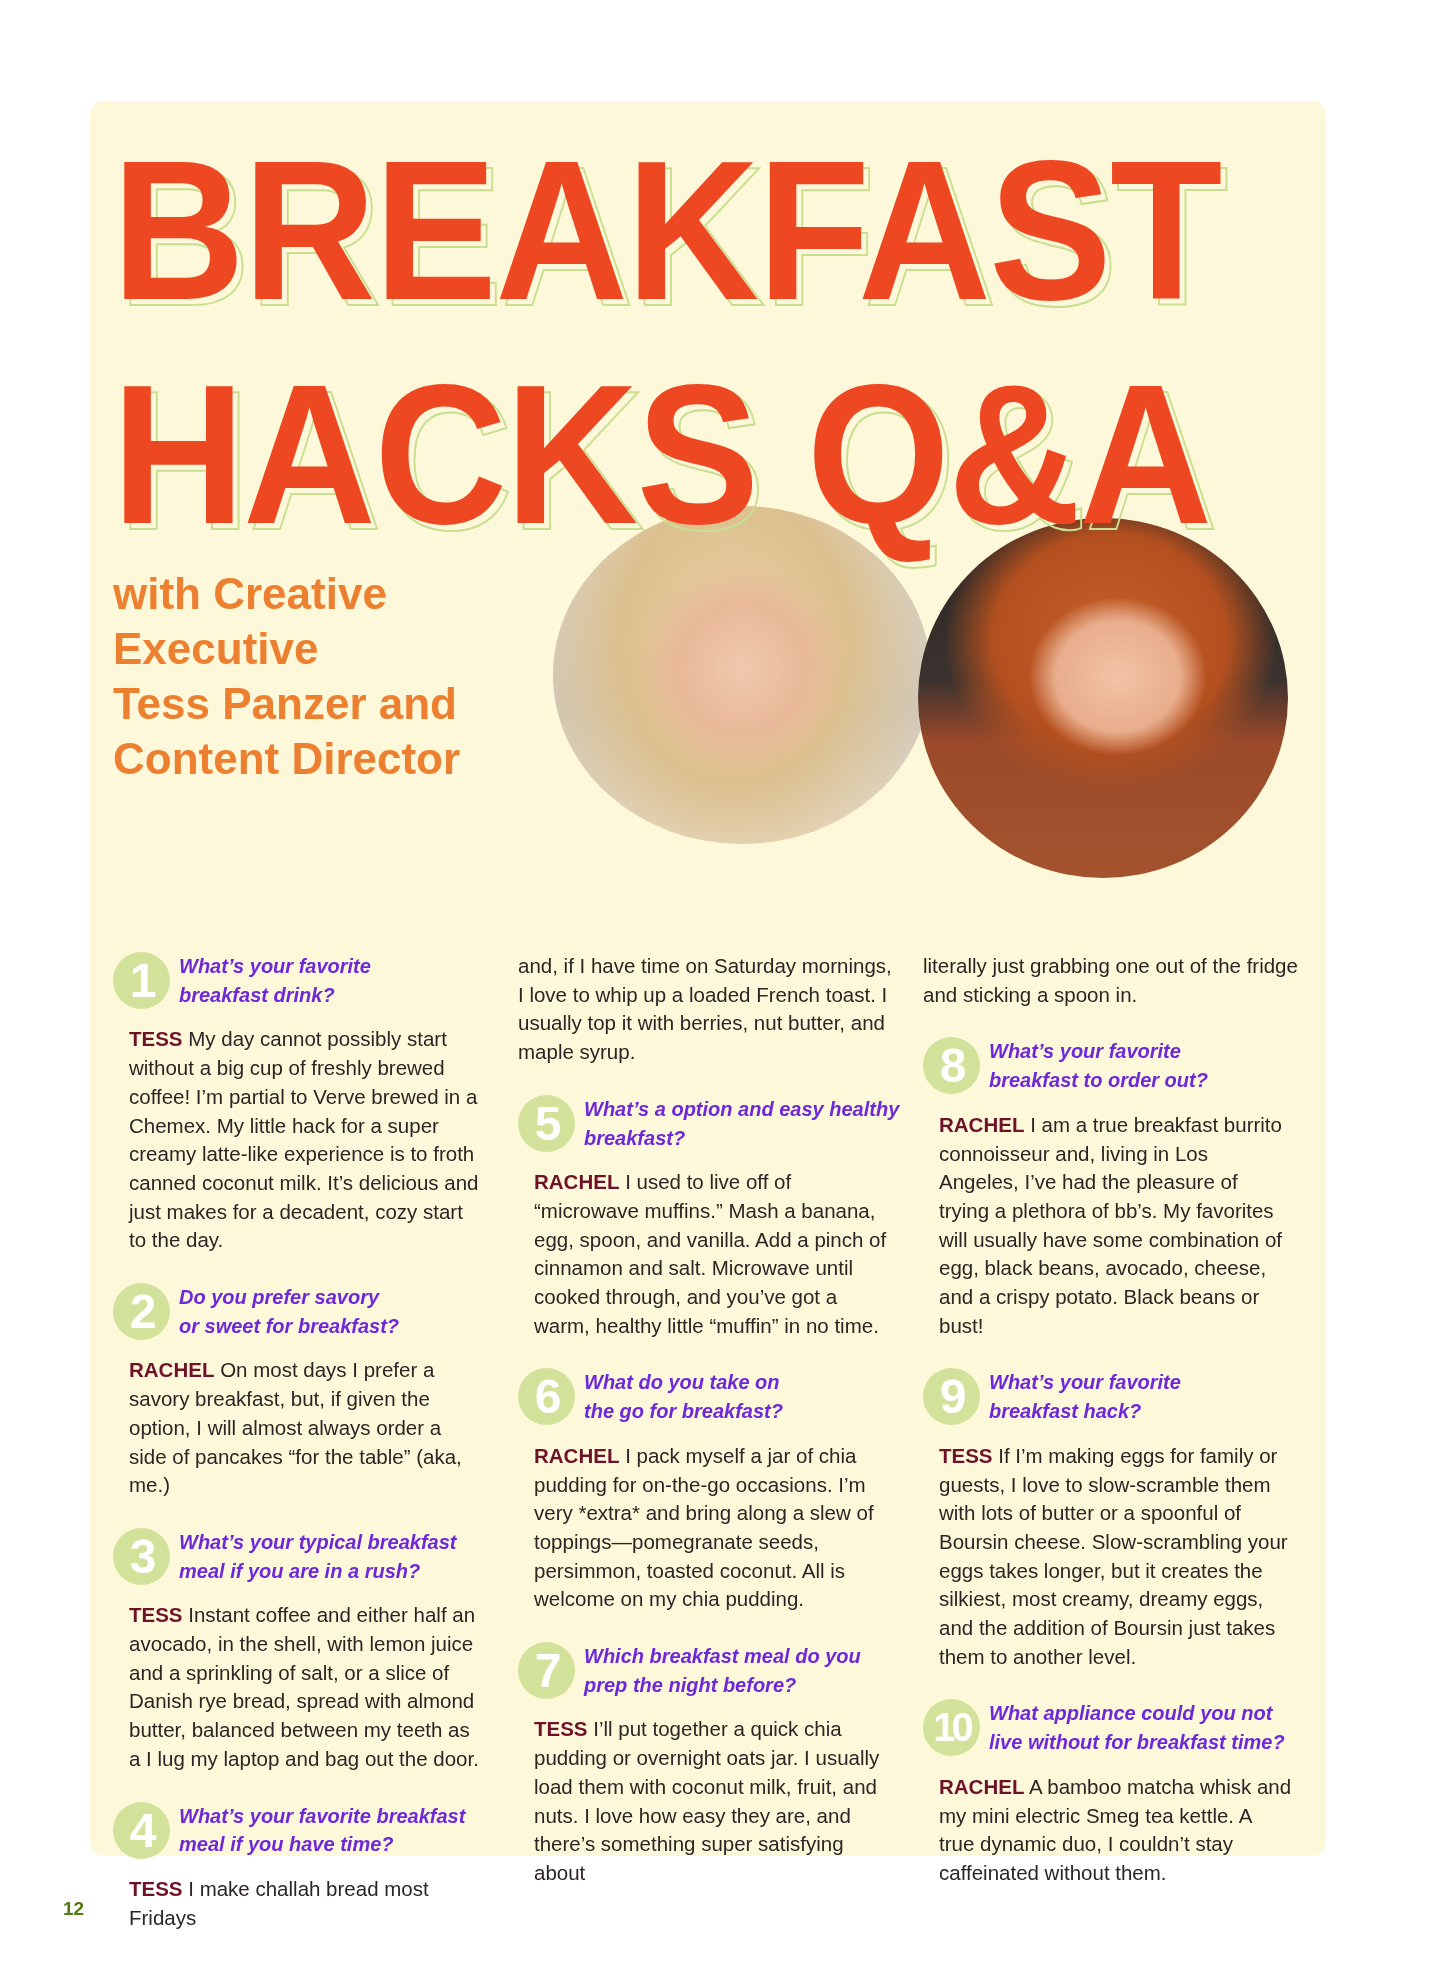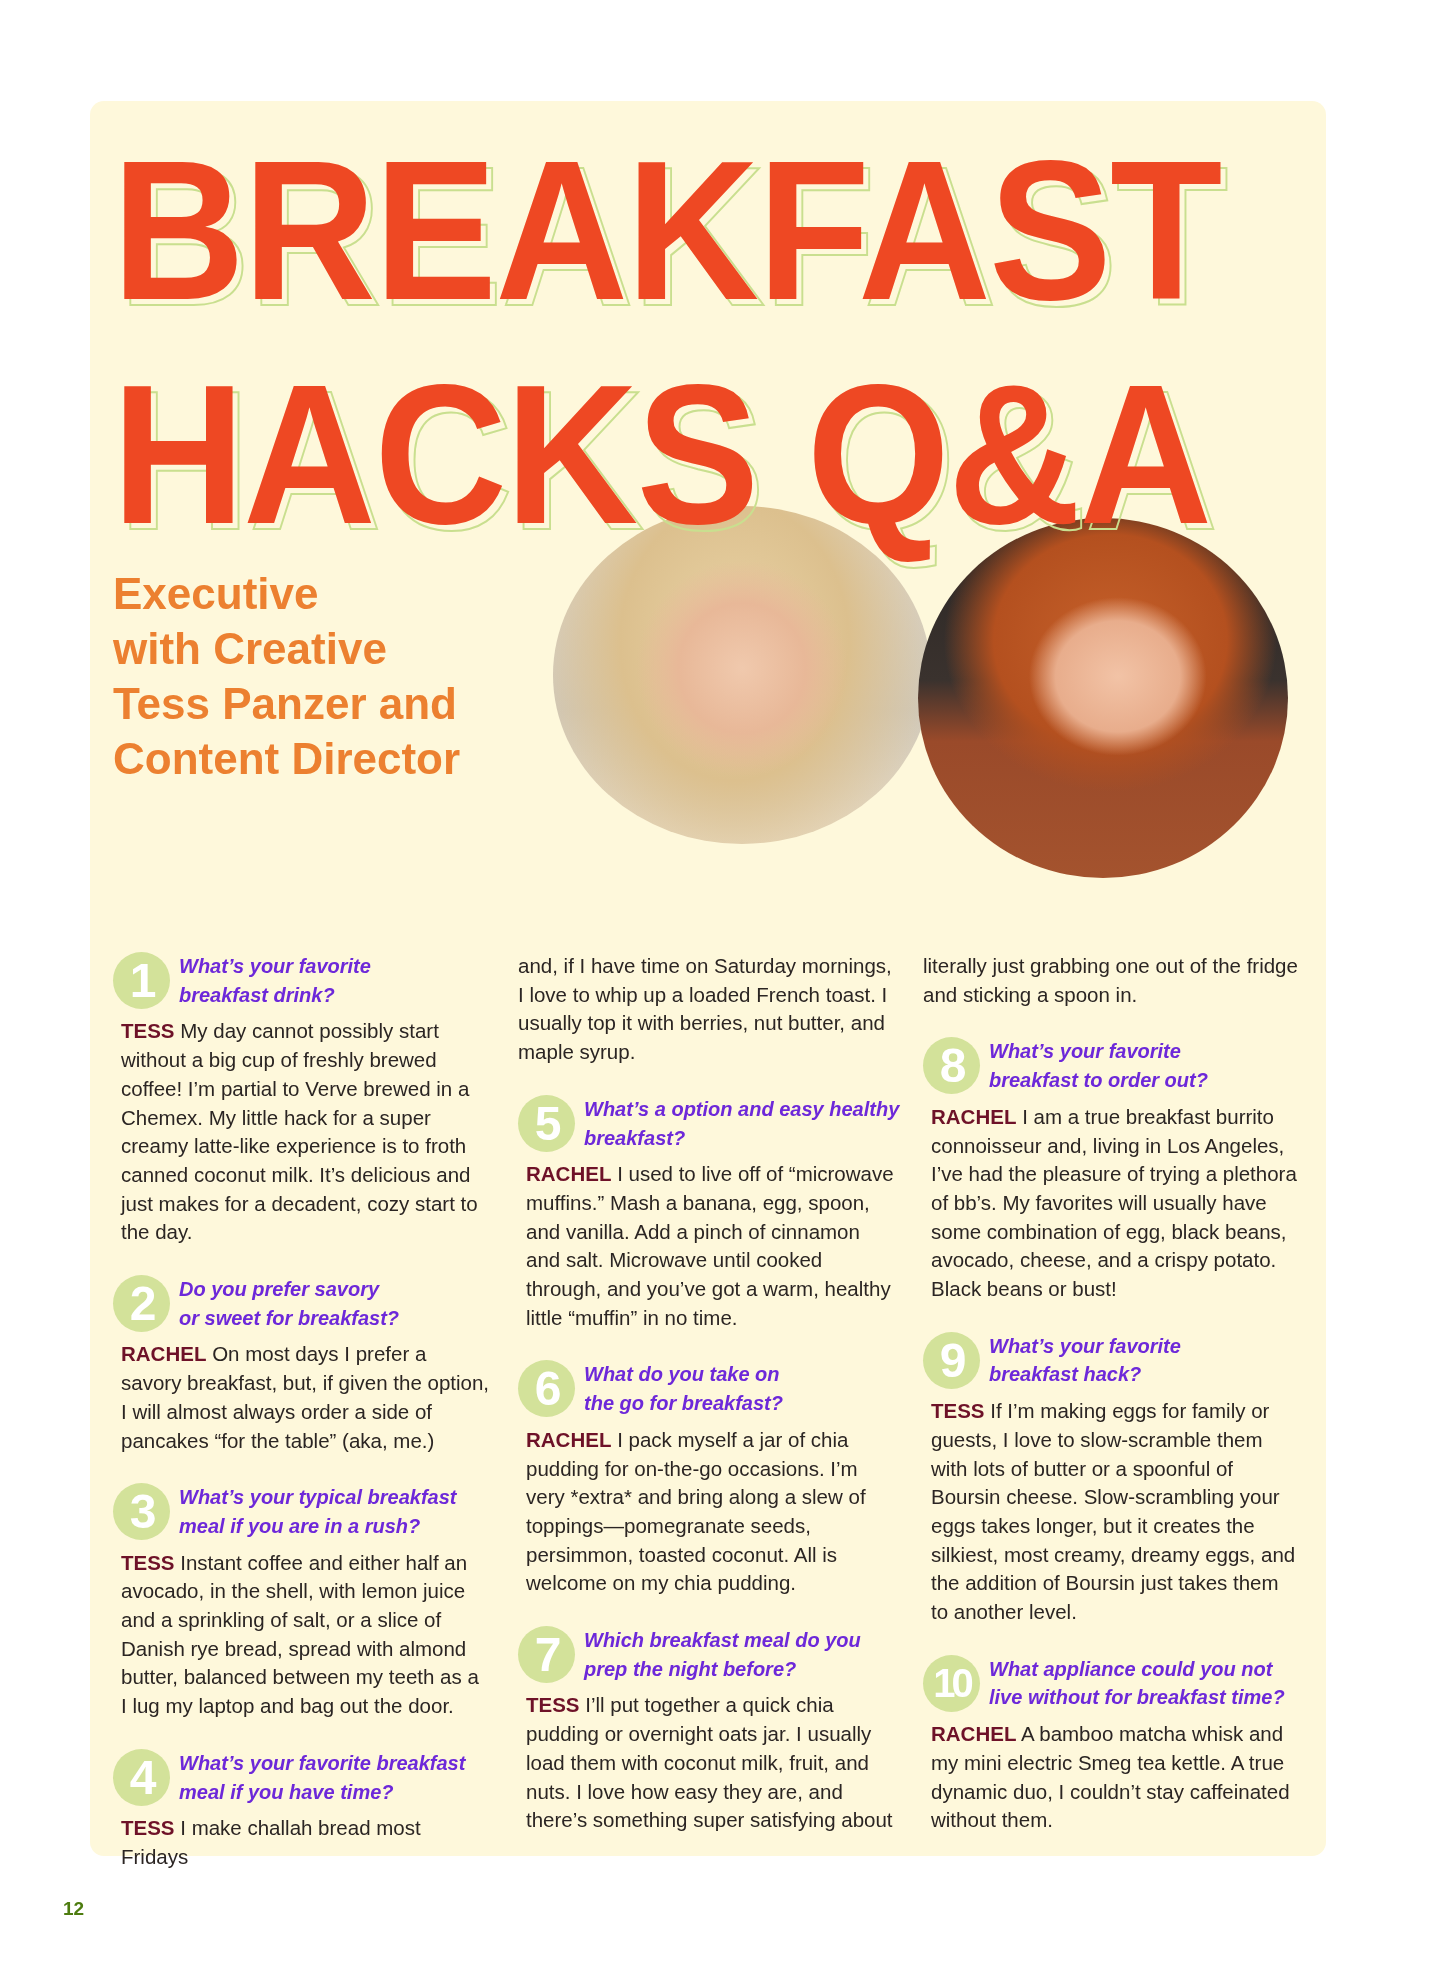--- a/index.html
+++ b/index.html
@@ -73,21 +73,21 @@
       font-weight: 700; font-size: 48px; line-height: 57px; text-align: center;
       letter-spacing: -3px;
     }
     .badge.two-digit { font-size: 40px; letter-spacing: -4px; }
     .question {
       color: #6d28d9; font-style: italic; font-weight: 700;
       font-size: 20px; line-height: 28.7px;
     }
     .question div { white-space: nowrap; }
     .speaker { color: #6e1228; font-weight: 700; font-style: normal; }
-    .answer { margin: 8px; }
+    .answer { margin: 16px; }
     .cont { margin: 0 0 28px 0; }
     .page-number {
       position: absolute; left: 63px; top: 1898px;
       font-weight: 700; font-size: 19px; color: #4d7c0f;
     }
   </style>
 </head>
 <body>
 
 <div class="panel"></div>
@@ -95,22 +95,22 @@
 <div class="title-shadow" id="t1s">BREAKFAST</div>
 <div class="title-line" id="t1">BREAKFAST</div>
 <div class="title-shadow" id="t2s">HACKS Q&amp;A</div>
 
 <div class="photo" id="photo-tess"></div>
 <div class="photo" id="photo-rachel"></div>
 
 <div class="title-line" id="t2">HACKS Q&amp;A</div>
 
 <div class="subtitle">
+  <div>with Creative</div>
   <div>Executive</div>
-  <div>with Creative</div>
   <div>Tess Panzer and</div>
   <div>Content Director</div>
 </div>
 
 <div class="col" id="col-1">
   <div class="qa">
     <div class="qa-head">
       <div class="badge">1</div>
       <div class="question">
         <div>What’s your favorite</div>

